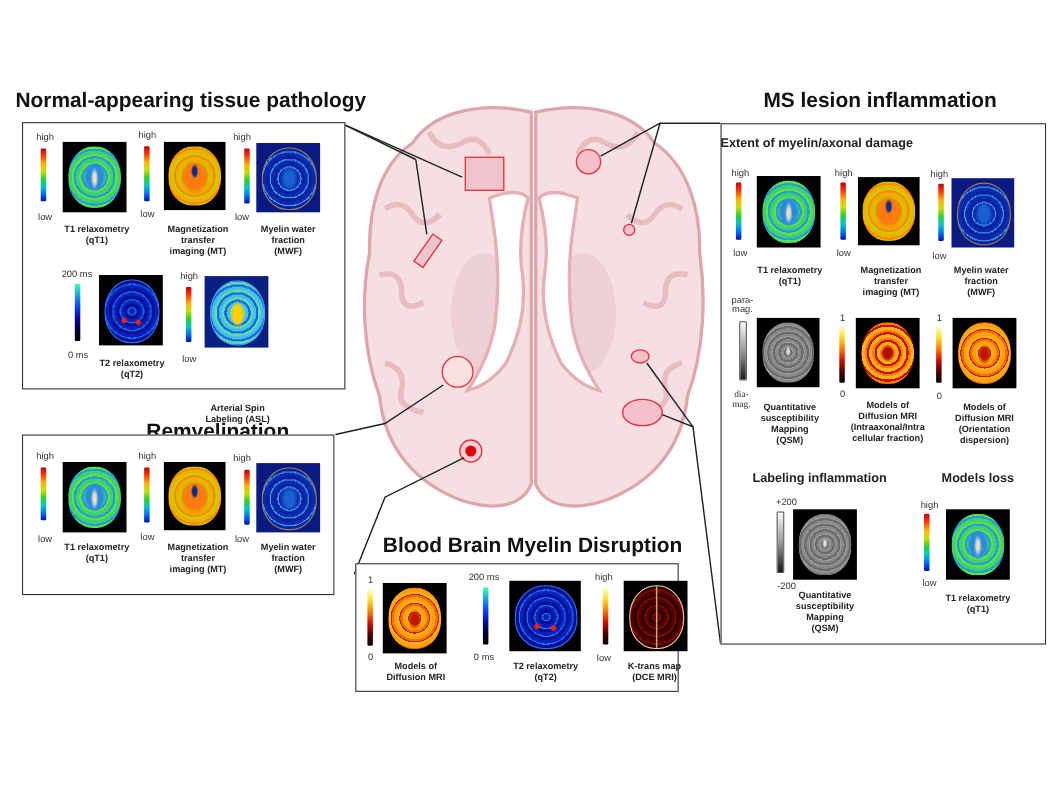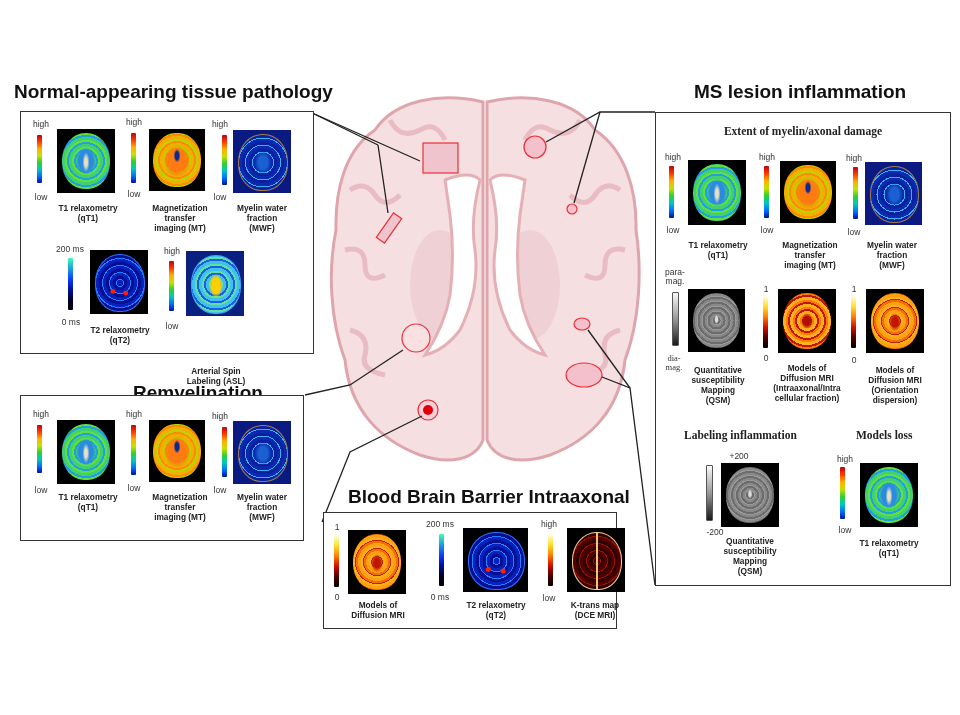--- a/index.html
+++ b/index.html
@@ -1,19 +1,19 @@
 <!DOCTYPE html>
 <html><head>
 <meta charset="utf-8">
 <style>
   html, body { margin:0; padding:0; background:#ffffff; }
   body { width:960px; height:715px; position:relative; overflow:hidden; font-family:"Liberation Sans", sans-serif; color:#111; }
   .section-title { position:absolute; font-weight:bold; font-size:19px; color:#111; white-space:nowrap; }
   .panel { position:absolute; border:1.5px solid #333; background:#fff; box-sizing:border-box; }
-  .sub-title { position:absolute; font-family:Liberation Serif, serif; font-size:11.5px; font-weight:bold; color:#222; white-space:nowrap; text-align:center; }
+  .sub-title { position:absolute; font-family:Liberation Sans, sans-serif; font-size:11.5px; font-weight:bold; color:#222; white-space:nowrap; text-align:left; }
   .cap { position:absolute; font-size:8.3px; font-weight:bold; text-align:center; line-height:10px; color:#222; white-space:pre-line; }
   .lbl { position:absolute; font-size:8.5px; color:#333; text-align:center; line-height:9px; white-space:pre-line; }
   .cbar { position:absolute; width:5px; border-radius:1px; }
   .rainbow { background:linear-gradient(to bottom,#c00010,#ff3a00,#ffb000,#c8e000,#30d030,#00c8c0,#0070ff,#0010a0); }
   .grayb { background:linear-gradient(to bottom,#fafafa,#999,#1a1a1a); border:1px solid #555; width:5px; }
   .hot { background:linear-gradient(to bottom,#ffffe0,#ffe030,#ff8000,#d01000,#500000,#000); }
   .t2b { background:linear-gradient(to bottom,#40ffb0,#20a0e0,#1040ff,#0010a0,#000030,#000); }
   .scan { position:absolute; background:#000; overflow:hidden; }
   .scan .brain { position:absolute; left:8%; top:6%; width:84%; height:88%; border-radius:48% 48% 46% 46%; }
   .b-t1 { background:
@@ -94,21 +94,21 @@
     <polyline points="655,112 600,112 546,142"></polyline>
     <polyline points="600,112 574,203"></polyline>
     <polyline points="655,585 630,388 602,377"></polyline>
     <polyline points="630,388 588,330"></polyline>
   </g>
 </svg>
 
 <div class="section-title" style="left:14px;top:81px;">Normal-appearing tissue pathology</div>
 <div class="section-title" style="left:694px;top:81px;">MS lesion inflammation</div>
 <div class="section-title" style="left:133px;top:370px;margin-top:12px;">Remyelination</div>
-<div class="section-title" style="left:348px;top:486px;">Blood Brain Barrier Intraaxonal</div>
+<div class="section-title" style="left:348px;top:486px;">Blood Brain Myelin Disruption</div>
 
 <div class="panel" style="left:20px;top:111px;width:294px;height:243px;"></div>
 
 <div class="lbl" style="left:28px;top:120px;width:26px;">high</div>
 <div class="cbar rainbow" style="left:37px;top:135px;height:48px;"></div>
 <div class="lbl" style="left:28px;top:193px;width:26px;">low</div>
 <div class="scan" style="left:57px;top:129px;width:58px;height:64px;">
     <div class="brain b-t1"></div>
   </div>
 <div class="cap" style="left:50px;top:203px;width:76px;">T1 relaxometry
@@ -275,21 +275,21 @@
     <div class="brain b-odi"></div>
   </div>
 <div class="cap" style="left:856px;top:365px;width:78px;">Models of
 Diffusion MRI
 (Orientation
 dispersion)</div>
 
 <div class="sub-title" style="left:684px;top:429px;">Labeling inflammation</div>
 <div class="sub-title" style="left:856px;top:429px;">Models loss</div>
 
-<div class="lbl" style="left:700px;top:452px;width:30px;margin-left:24px;">+200</div>
+<div class="lbl" style="left:700px;top:452px;width:30px;">+200</div>
 <div class="cbar grayb" style="left:706px;top:465px;height:54px;"></div>
 <div class="lbl" style="left:700px;top:528px;width:30px;">-200</div>
 <div class="scan" style="left:721px;top:463px;width:58px;height:64px;">
     <div class="brain b-qsm"></div>
   </div>
 <div class="cap" style="left:712px;top:536px;width:76px;">Quantitative
 susceptibility
 Mapping
 (QSM)</div>
 

